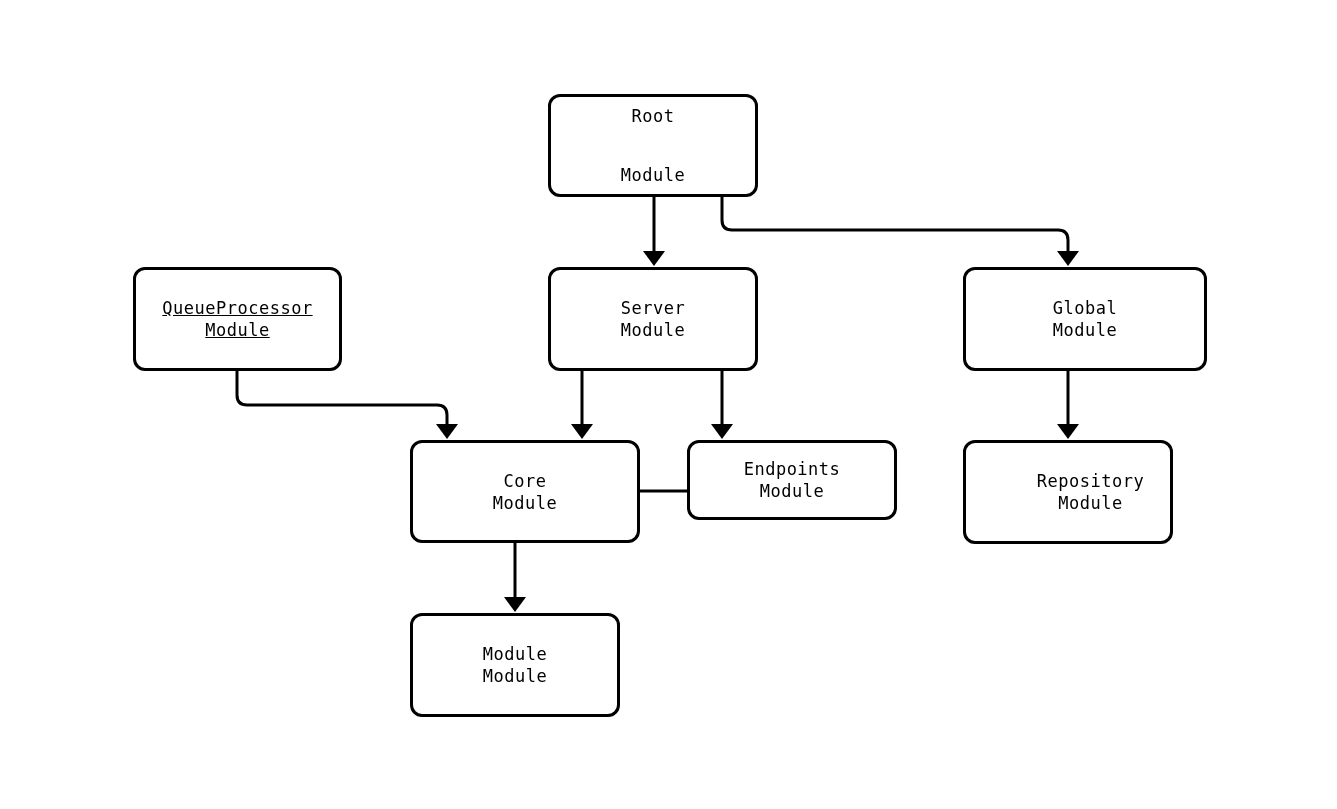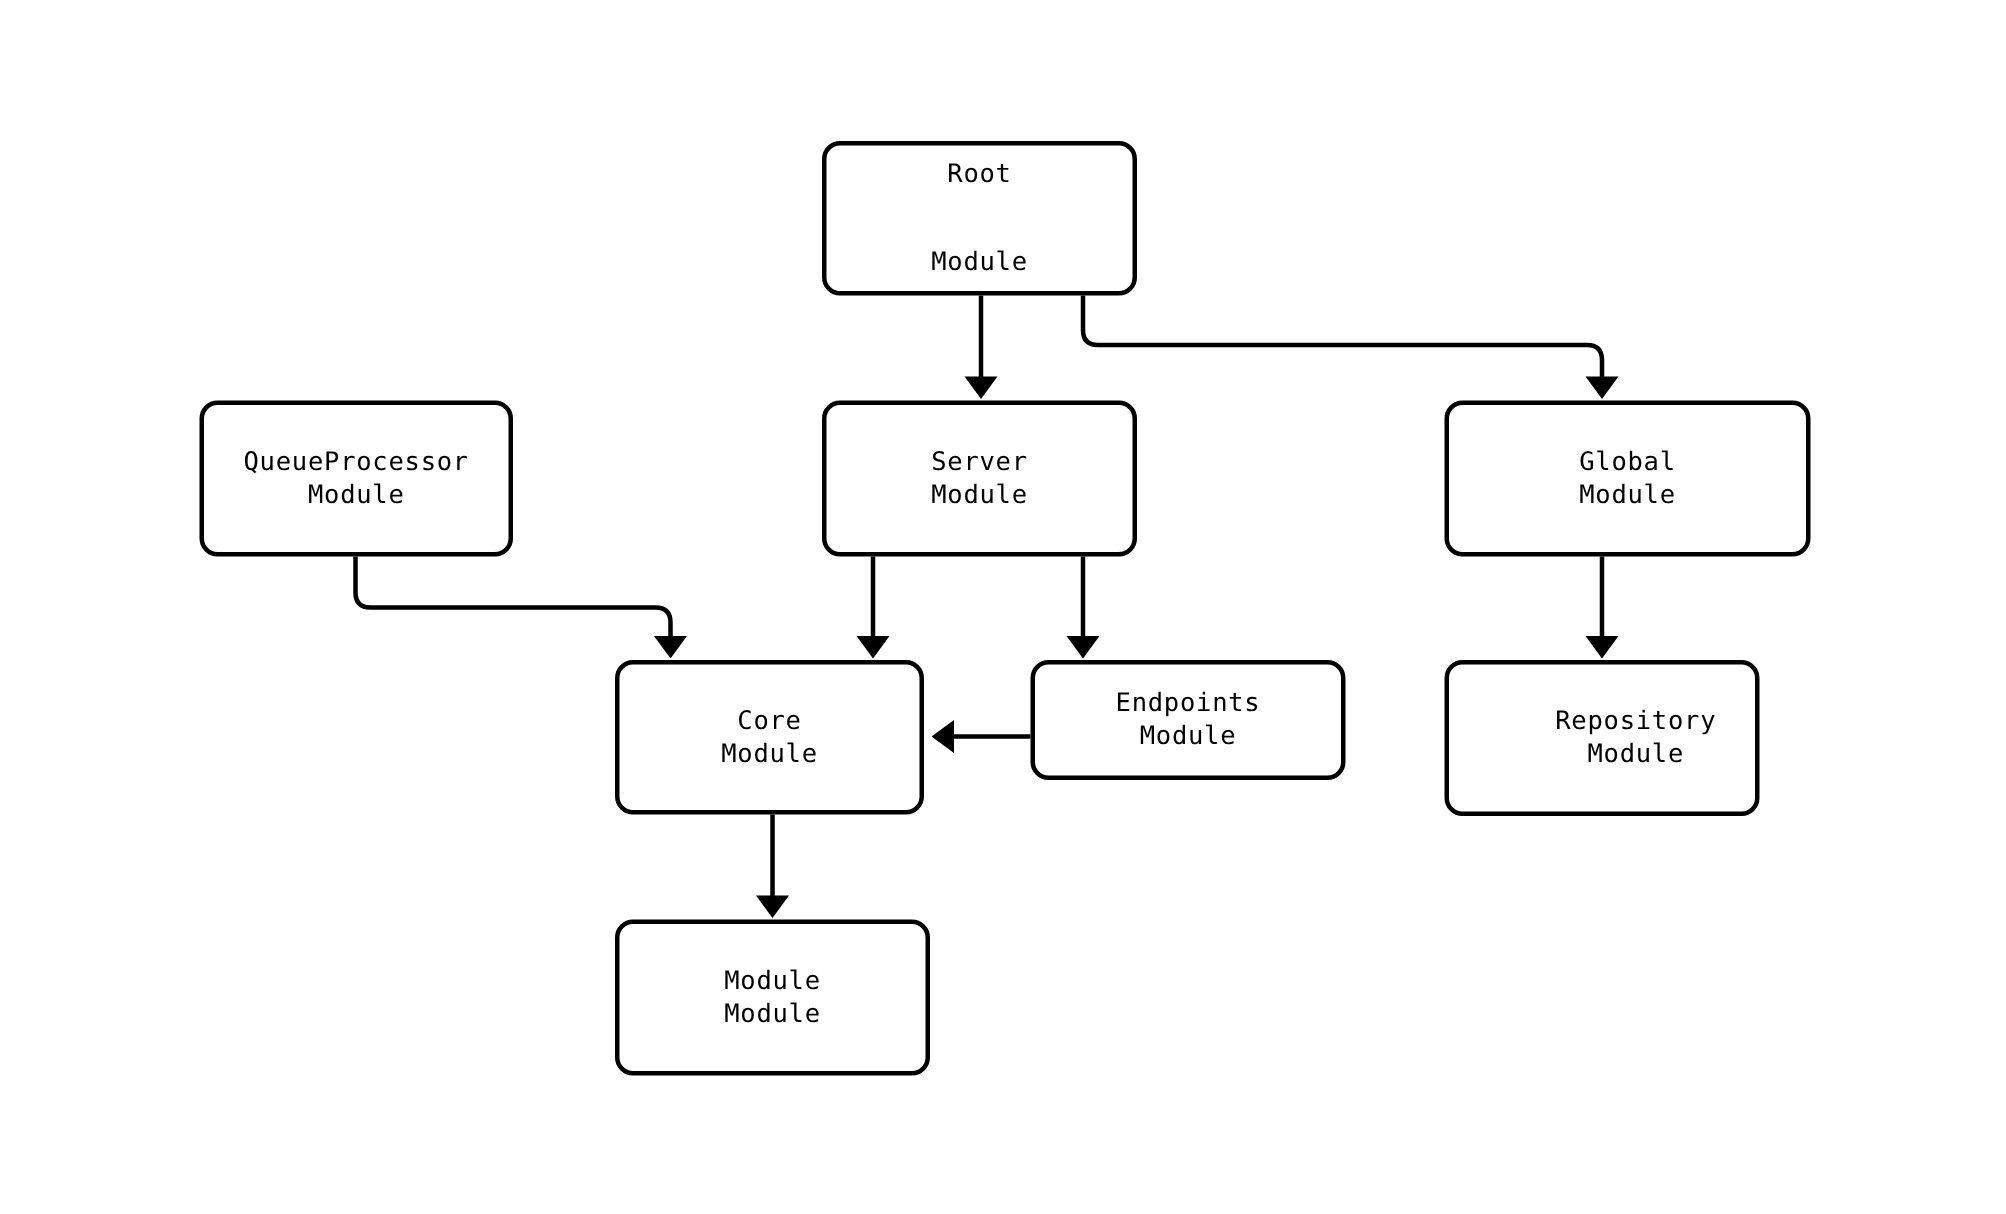--- a/index.html
+++ b/index.html
@@ -77,36 +77,36 @@
         <polygon points="1057,424 1079,424 1068,439"></polygon>
         <polygon points="504,597 526,597 515,612"></polygon>
       </g>
   </svg>
 
   <div class="node" style="left: 548px; top: 94px; width: 210px; height: 103px; border-color: rgb(0, 0, 0); color: rgb(0, 0, 0); gap: 37px;">
     <span class="node-line">Root</span>
     <span class="node-line">Module</span>
   </div>
 
-  <div class="node" style="left: 133px; top: 267px; width: 209px; height: 104px; border-color: rgb(0, 0, 0); color: rgb(0, 0, 0);">
+  <div class="node" style="left: 133px; top: 267px; width: 209px; height: 104px; border-color: rgb(0, 0, 0); color: rgb(0, 0, 0); text-decoration: underline;">
     <span class="node-line">QueueProcessor</span>
     <span class="node-line">Module</span>
   </div>
 
   <div class="node" style="left: 548px; top: 267px; width: 210px; height: 104px; border-color: rgb(0, 0, 0); color: rgb(0, 0, 0); align-items: center;">
     <span class="node-line">Server</span>
     <span class="node-line">Module</span>
   </div>
 
   <div class="node" style="left: 963px; top: 267px; width: 244px; height: 104px; border-color: rgb(0, 0, 0); color: rgb(0, 0, 0);">
     <span class="node-line">Global</span>
     <span class="node-line">Module</span>
   </div>
 
-  <div class="node" style="left: 410px; top: 440px; width: 206px; height: 103px; border-color: rgb(0, 0, 0); color: rgb(0, 0, 0);">
+  <div class="node" style="left: 410px; top: 440px; width: 230px; height: 103px; border-color: rgb(0, 0, 0); color: rgb(0, 0, 0);">
     <span class="node-line">Core</span>
     <span class="node-line">Module</span>
   </div>
 
   <div class="node" style="left: 687px; top: 440px; width: 210px; height: 80px; border-color: rgb(0, 0, 0); color: rgb(0, 0, 0);">
     <span class="node-line">Endpoints</span>
     <span class="node-line">Module</span>
   </div>
 
   <div class="node" style="left: 963px; top: 440px; width: 210px; height: 104px; border-color: rgb(0, 0, 0); color: rgb(0, 0, 0); padding-left: 45px;">

